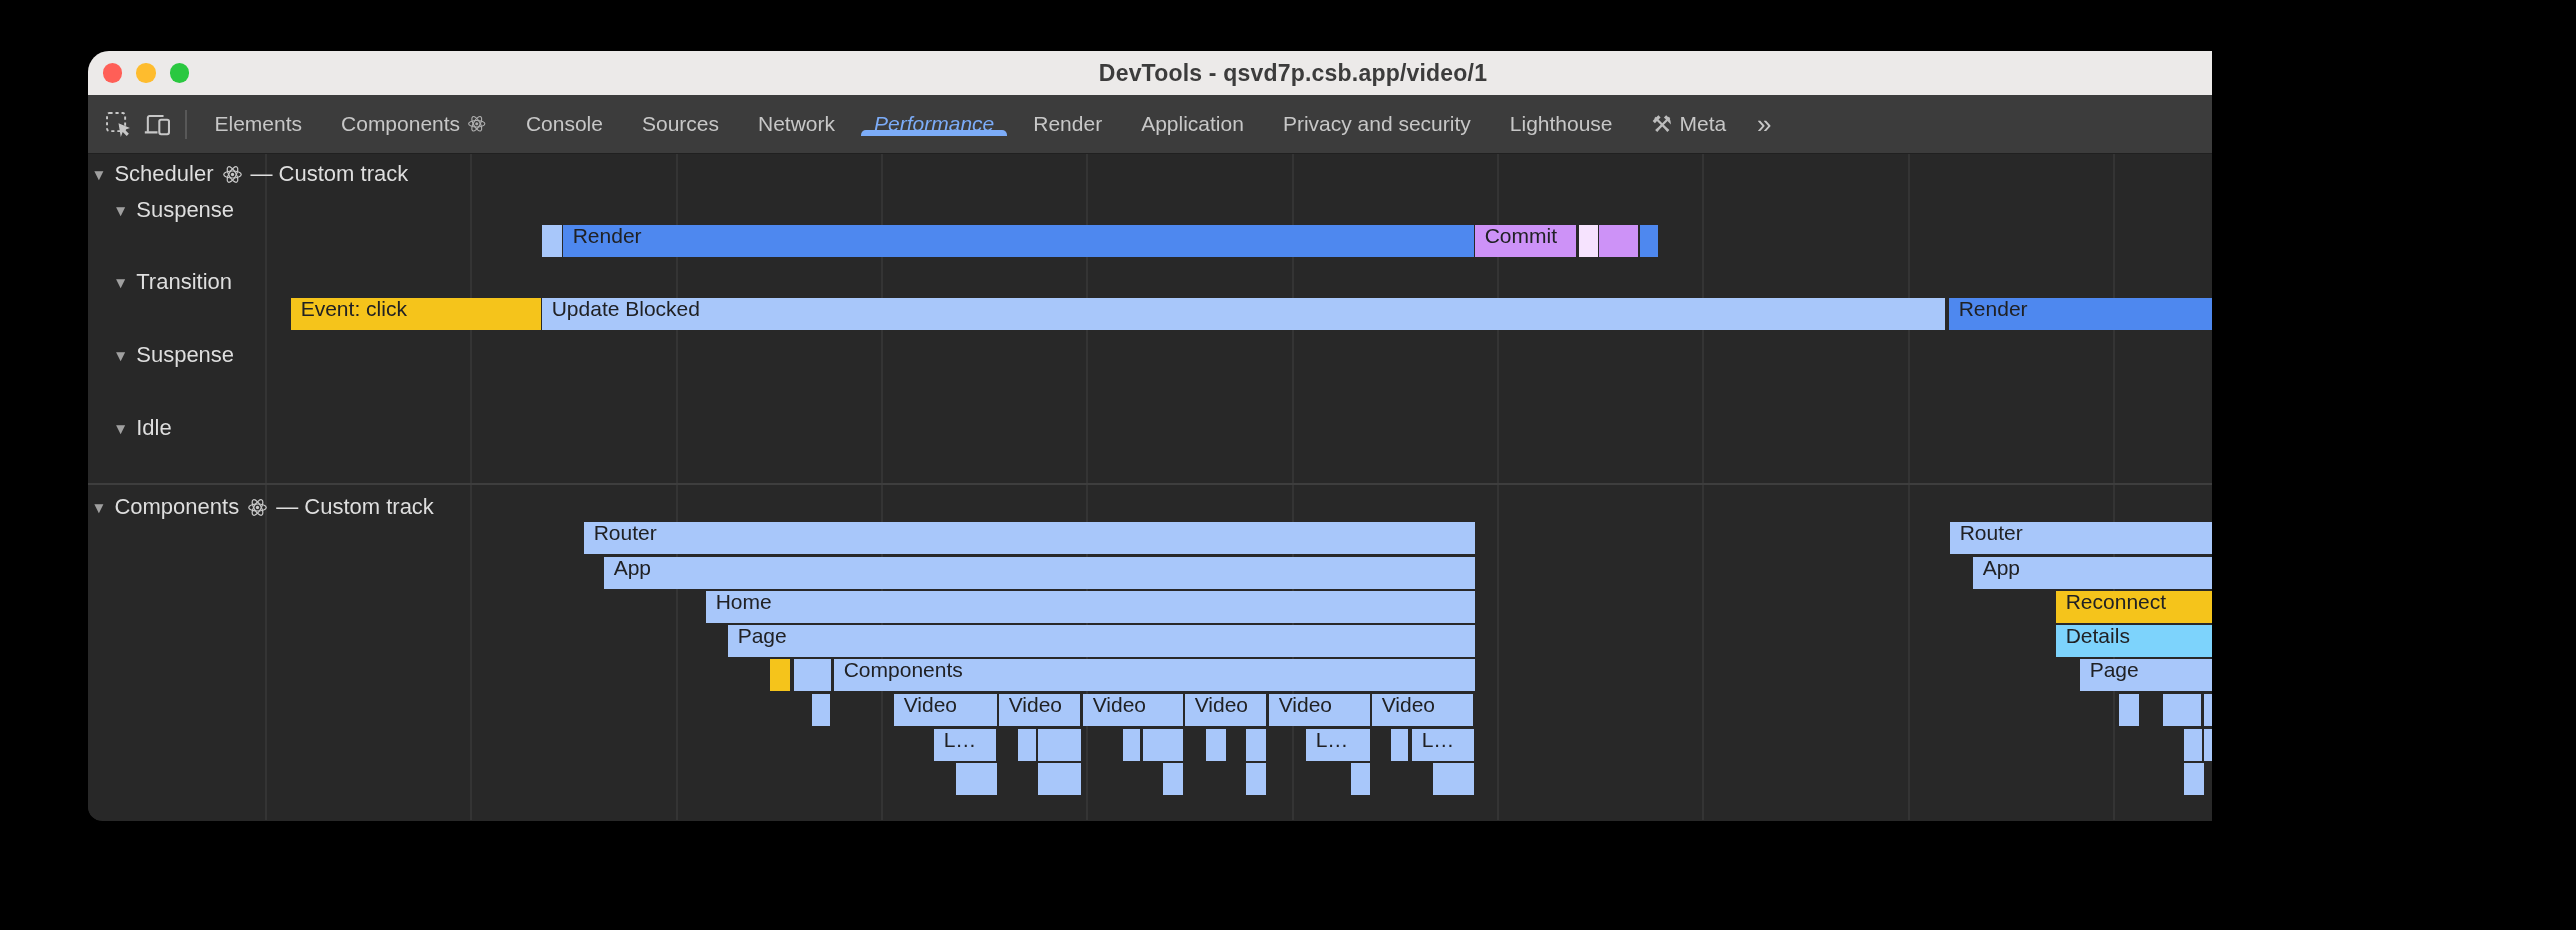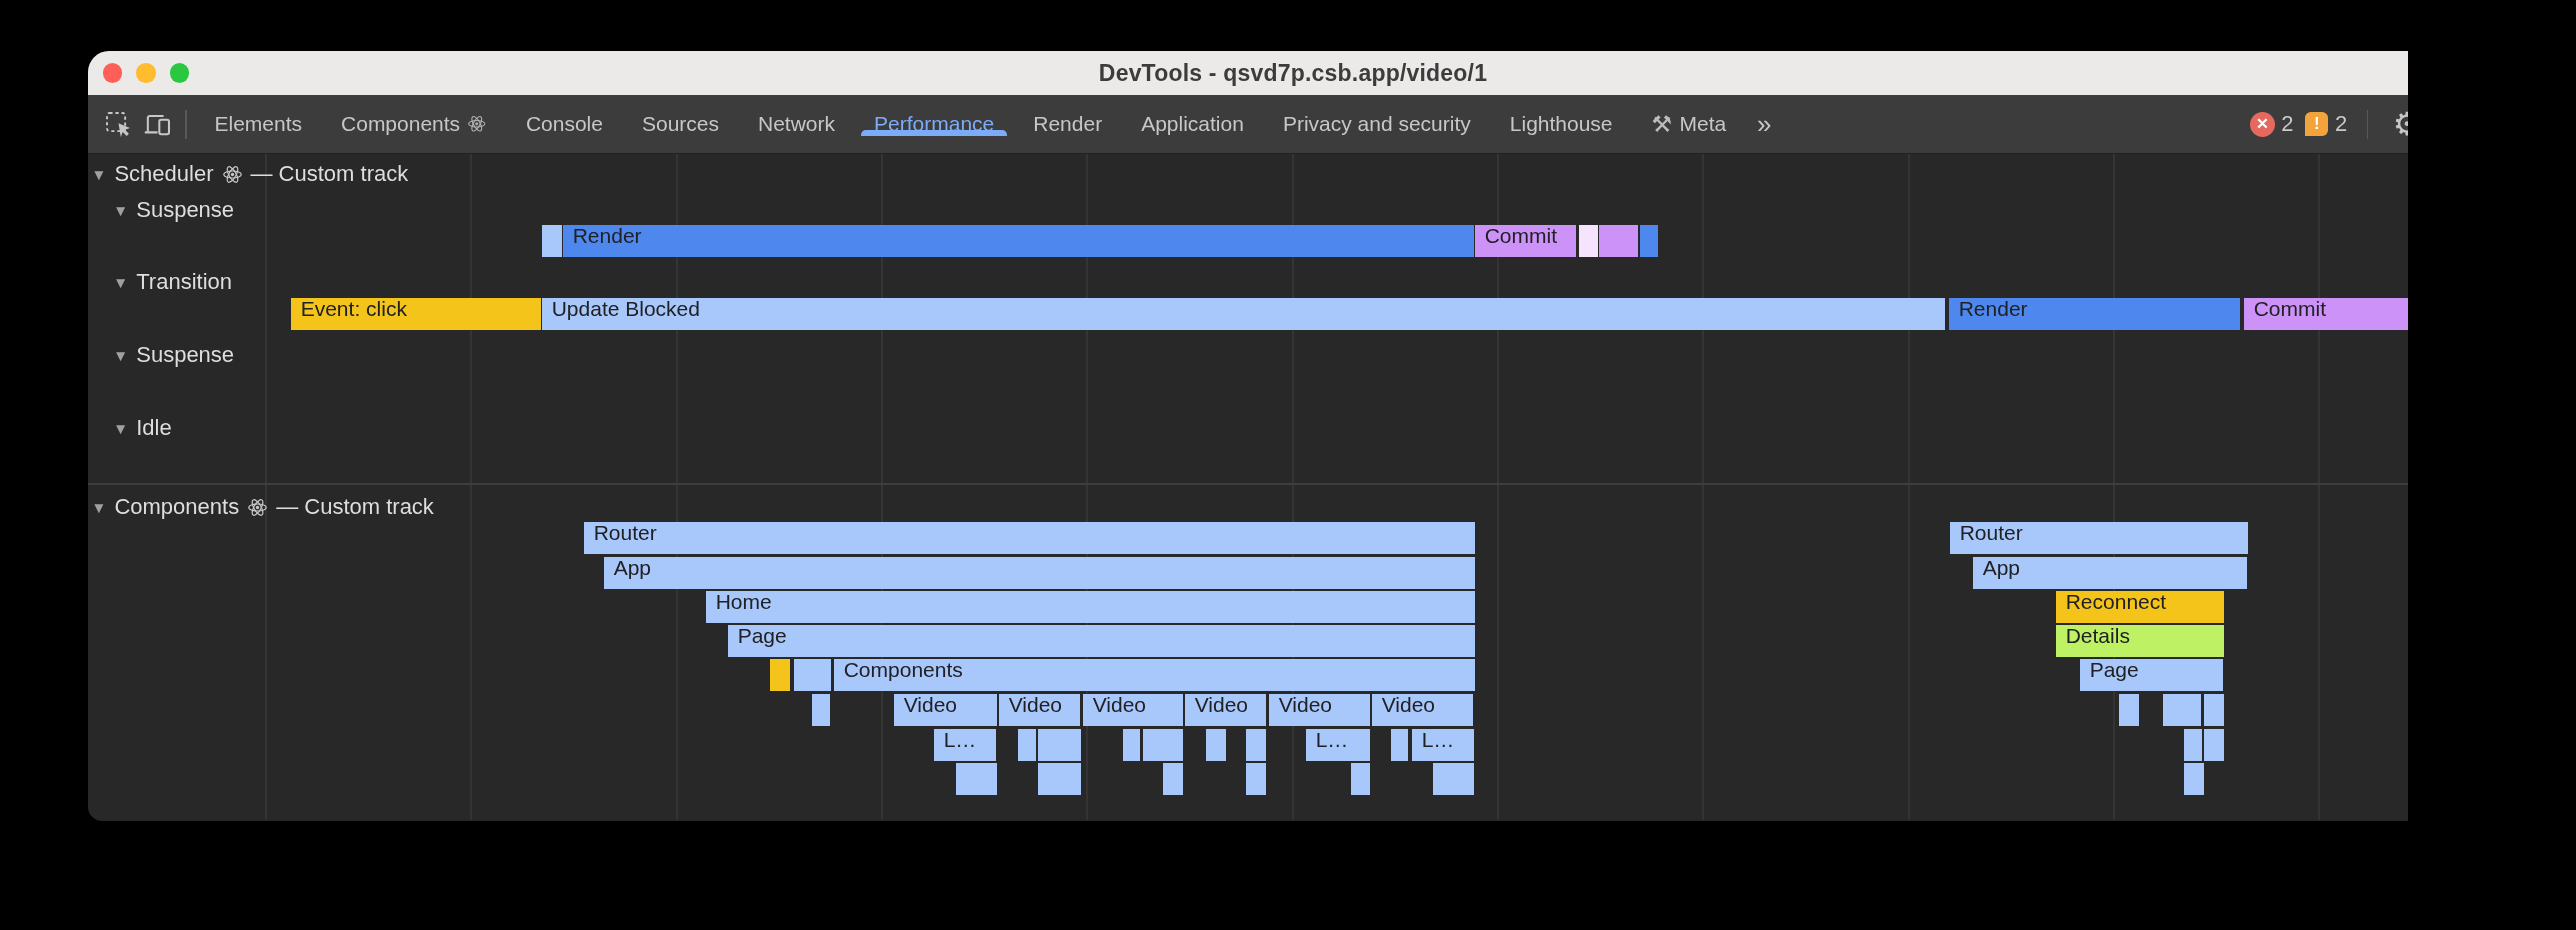--- a/index.html
+++ b/index.html
@@ -1,17 +1,17 @@
 <!DOCTYPE html>
 <html style="--accent: #7CACF8;font-size:13px"><head>
 <meta charset="utf-8">
 <style>
   * { margin:0; padding:0; box-sizing:border-box; }
   html,body { width:2576px; height:930px; background:#000; font-family:"Liberation Sans", sans-serif; }
-  .stage { position:relative; width:2408px; height:930px; background:#000; overflow:hidden;border-radius:10px; }
+  .stage { position:relative; width:2212px; height:930px; background:#000; overflow:hidden;border-radius:10px; }
 
   .window {
     position:absolute; left:88px; top:51px; width:2410px; height:770px;
     border-radius:21px 21px 14.6px 14.6px; overflow:hidden; background:#282828;
     box-shadow:0 19.5px 57px rgba(0,0,0,.6);
   }
 
   
   .titlebar { position:relative; height:44px; background:#ECEAE9; display:flex; align-items:center; }
   .lights { position:absolute; left:14.6px; top:0; height:44px; display:flex; align-items:center; gap:14px; }
@@ -24,21 +24,21 @@
   
   .tabbar {
     height:59px; background:#3C3C3C; display:flex; align-items:center;
     color:#C7C7C7; font-size:21px; padding:0 21px 0 11.4px; position:relative;
     border-bottom:0.8px solid #202020;
   }
   .toolbtn { width:39px; height:44px; display:flex; align-items:center; justify-content:center; border-radius:4.9px; flex:0 0 auto; }
   .vsep { width:1.6px; height:29px; background:#585858; margin:0 8px; flex:0 0 auto; }
   #tabs { display:flex; align-items:center; height:59px; }
   .tab { position:relative; display:flex; align-items:center; gap:7.3px; padding:0 19.5px; cursor:default; white-space:nowrap; }
-  .tab.selected { color:var(--accent); }
+  .tab.selected { color:var(--accent);font-style:italic; }
   .tab.selected::after { content:''; position:absolute; left:6.5px; right:6.5px; bottom:0; height:6.5px; background:var(--accent); border-radius:4.9px 4.9px 0 0; }
   .chevrons { font-size:26px; padding:0 11.4px; color:#C7C7C7; }
   .right-cluster { margin-left:auto; display:flex; align-items:center; gap:11.4px; }
   .badge-group { display:flex; align-items:center; gap:6.5px; }
   .err-ico { width:25px; height:25px; border-radius:50%; background:#E5695E; color:#fff; display:flex; align-items:center; justify-content:center; font-size:15.4px; font-weight:700; }
   .warn-ico { width:23.5px; height:23.5px; border-radius:5.7px 5.7px 5.7px 0; background:#F2A33C; color:#fff; display:flex; align-items:center; justify-content:center; font-size:17px; font-weight:700; }
   .badge-count { font-size:22px; color:#C9C9C9; }
   .glyph { color:#C7C7C7; }
   .gear { font-size:32px; line-height:1; }
   .dots { font-size:28px; line-height:1; font-weight:700; padding:0 4.9px; }
@@ -236,21 +236,21 @@
         </div>
         <div class="bar" style="left: 618px; top: 437px; width: 769px; height: 32px; background: rgb(168, 199, 250);">
           <span>Home</span>
         </div>
         <div class="bar" style="left: 1968px; top: 437px; width: 168px; height: 32px; background: rgb(245, 196, 27);">
           <span>Reconnect</span>
         </div>
         <div class="bar" style="left: 640px; top: 471px; width: 747px; height: 32px; background: rgb(168, 199, 250);">
           <span>Page</span>
         </div>
-        <div class="bar" style="left: 1968px; top: 471px; width: 168px; height: 32px; background: #bef264;">
+        <div class="bar" style="left: 1968px; top: 471px; width: 168px; height: 32px; background: #7dd3fc;">
           <span>Details</span>
         </div>
         <div class="bar" style="left: 682px; top: 505px; width: 20px; height: 32px; background: rgb(245, 196, 27);"></div>
         <div class="bar" style="left: 706px; top: 505px; width: 37px; height: 32px; background: rgb(168, 199, 250);"></div>
         <div class="bar" style="left: 746px; top: 505px; width: 641px; height: 32px; background: rgb(168, 199, 250);">
           <span>Components</span>
         </div>
         <div class="bar" style="left: 1992px; top: 505px; width: 143px; height: 32px; background: rgb(168, 199, 250);">
           <span>Page</span>
         </div>

